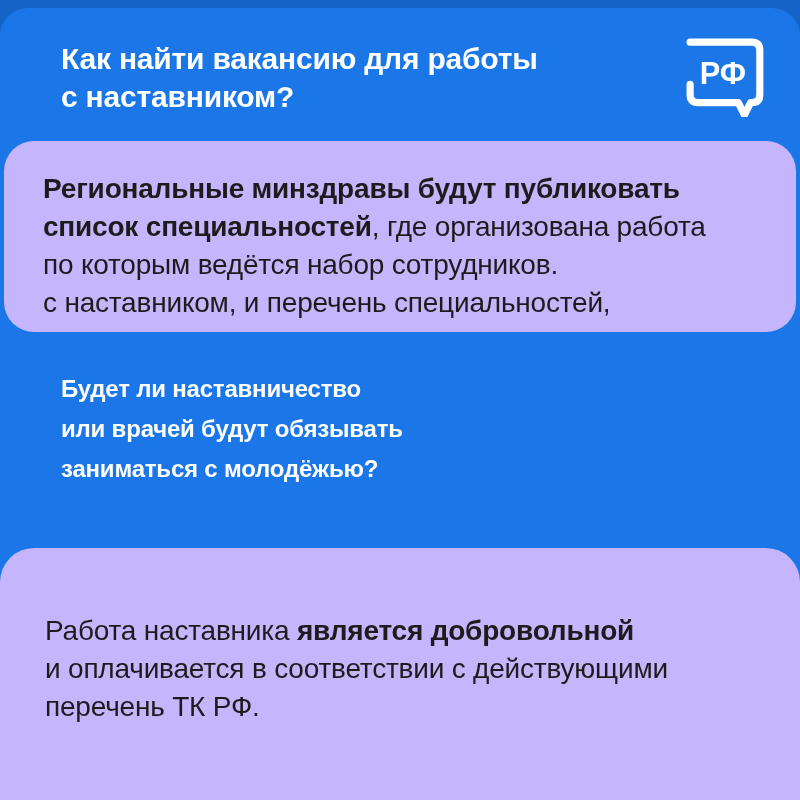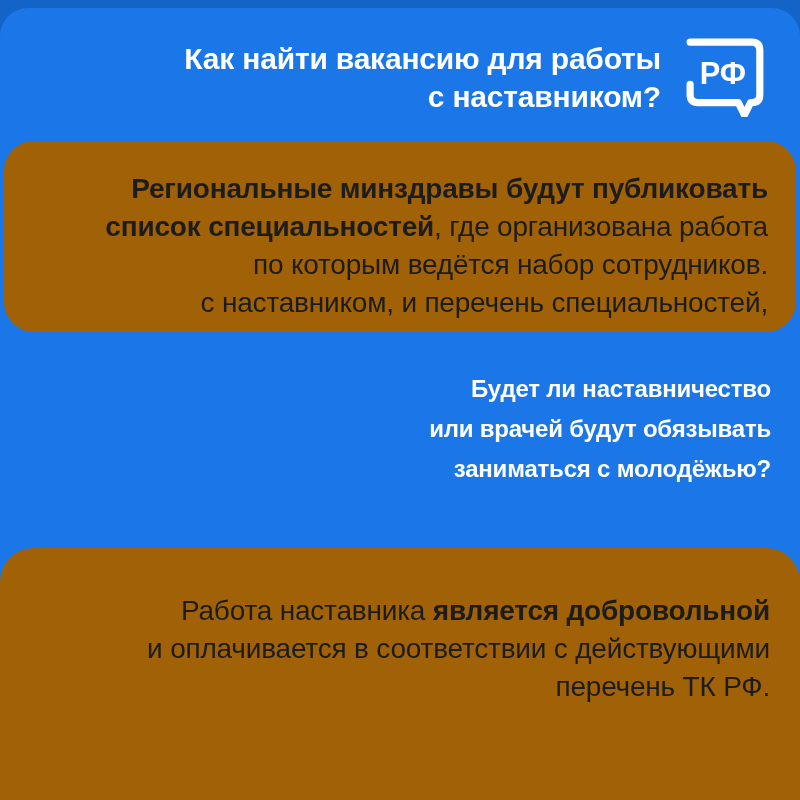--- a/index.html
+++ b/index.html
@@ -1,42 +1,42 @@
 <!DOCTYPE html>
 <html lang="ru"><head>
 <meta charset="utf-8">
 <style>
   html,body{margin:0;padding:0;}
   body{
     width:800px;height:800px;overflow:hidden;
     font-family:"Liberation Sans","DejaVu Sans",sans-serif;
     background:#ffffff;position:relative;
   }
-  .stage{position:absolute;inset:0;width:674px;height:800px;background:#ffffff;text-align:right;}
+  .stage{position:absolute;inset:0;width:674px;height:800px;background:#ffffff;}
   
   .backdrop{position:absolute;top:0;left:0;width:800px;height:600px;background:#1464c8;}
   
   .blue-panel{
     position:absolute;top:8px;left:0;width:800px;height:612px;
     background:#1b76e8;border-radius:28px 28px 0 0;
   }
   .title{
     position:absolute;top:40px;left:61px;width:600px;
     color:#ffffff;font-weight:700;font-size:30px;line-height:38px;
     letter-spacing:-0.2px;
   }
   .rf-logo{position:absolute;top:33px;left:685px;width:82px;height:84px;}
   .card{
-    position:absolute;background:#a16207;
+    position:absolute;background:#c4b5fd;
     color:#1c1c1c;font-size:28px;line-height:38px;letter-spacing:-0.2px;
   }
   .card1{top:141px;left:4px;width:792px;height:191px;border-radius:30px;
          padding:29px 28px 0 39px;box-sizing:border-box;}
   .card2{top:548px;left:0;width:800px;height:252px;border-radius:34px 34px 0 0;
-         padding:44px 30px 0 45px;box-sizing:border-box;}
+         padding:64px 30px 0 45px;box-sizing:border-box;}
   .question{
     position:absolute;top:369px;left:61px;width:710px;
     color:#ffffff;font-weight:700;font-size:24px;line-height:40px;
     letter-spacing:-0.2px;
   }
   .rich b{font-weight:700;}
   .line{white-space:nowrap;}
 </style>
 </head>
 <body>

